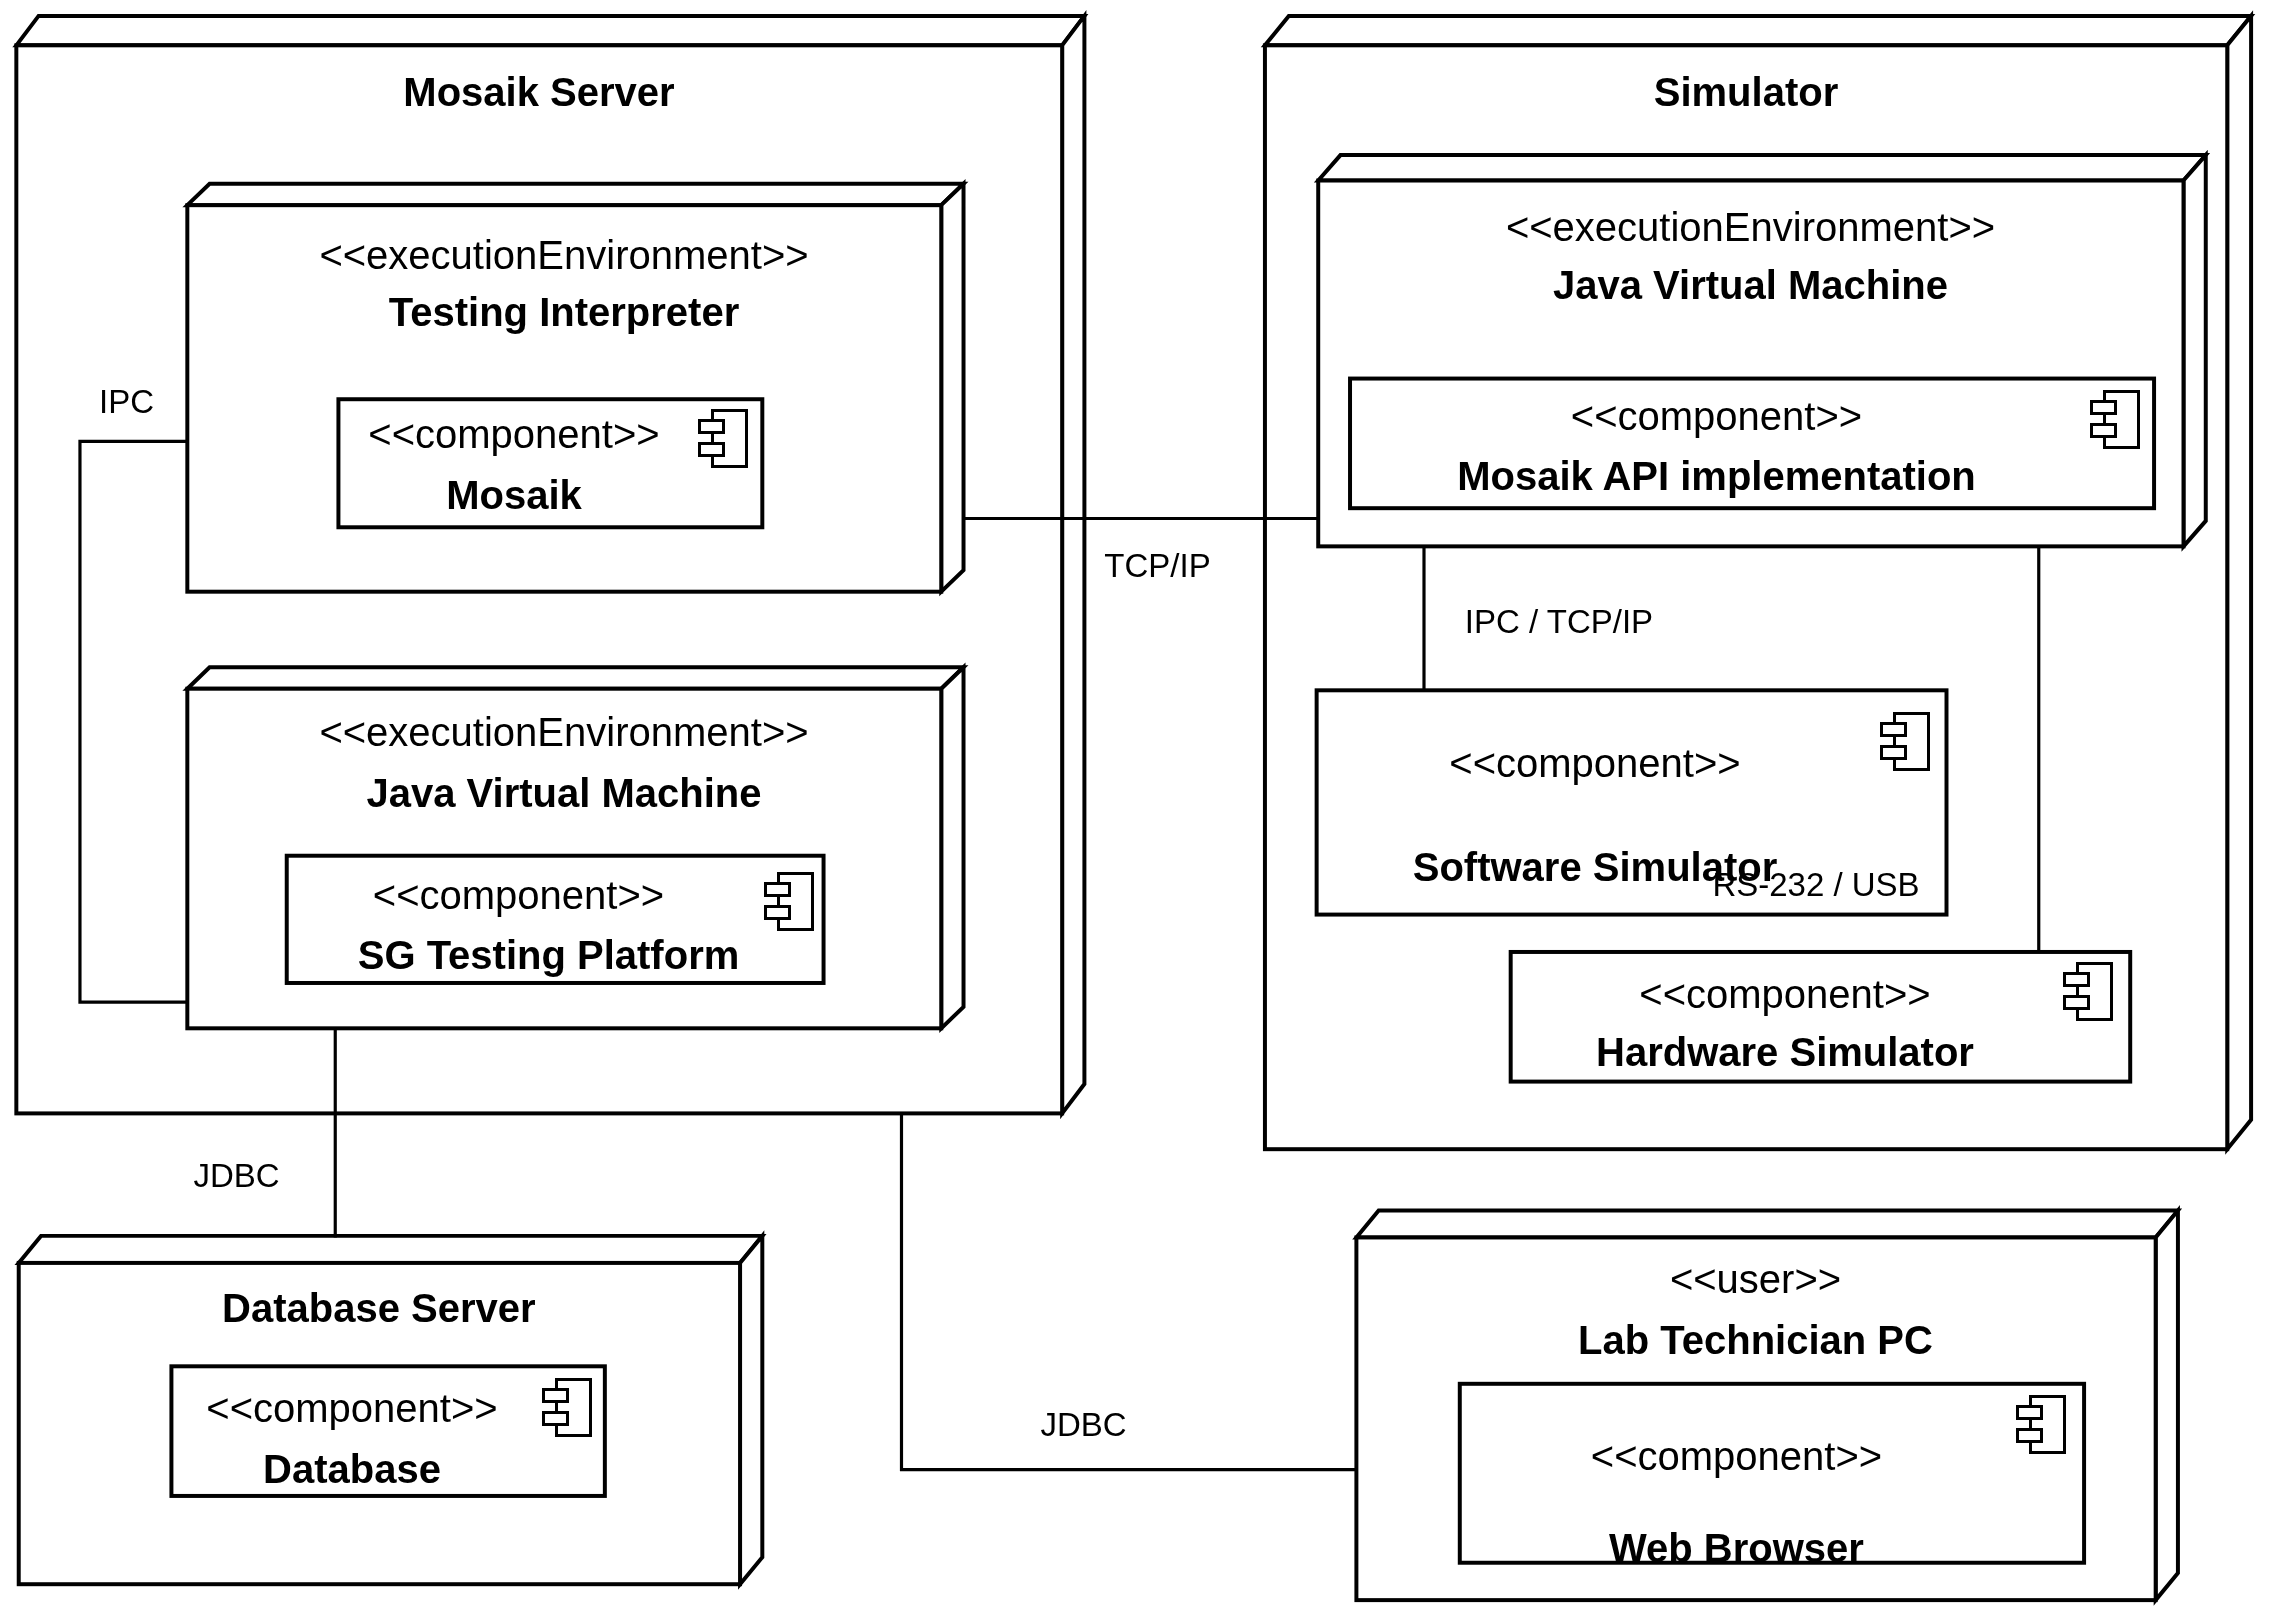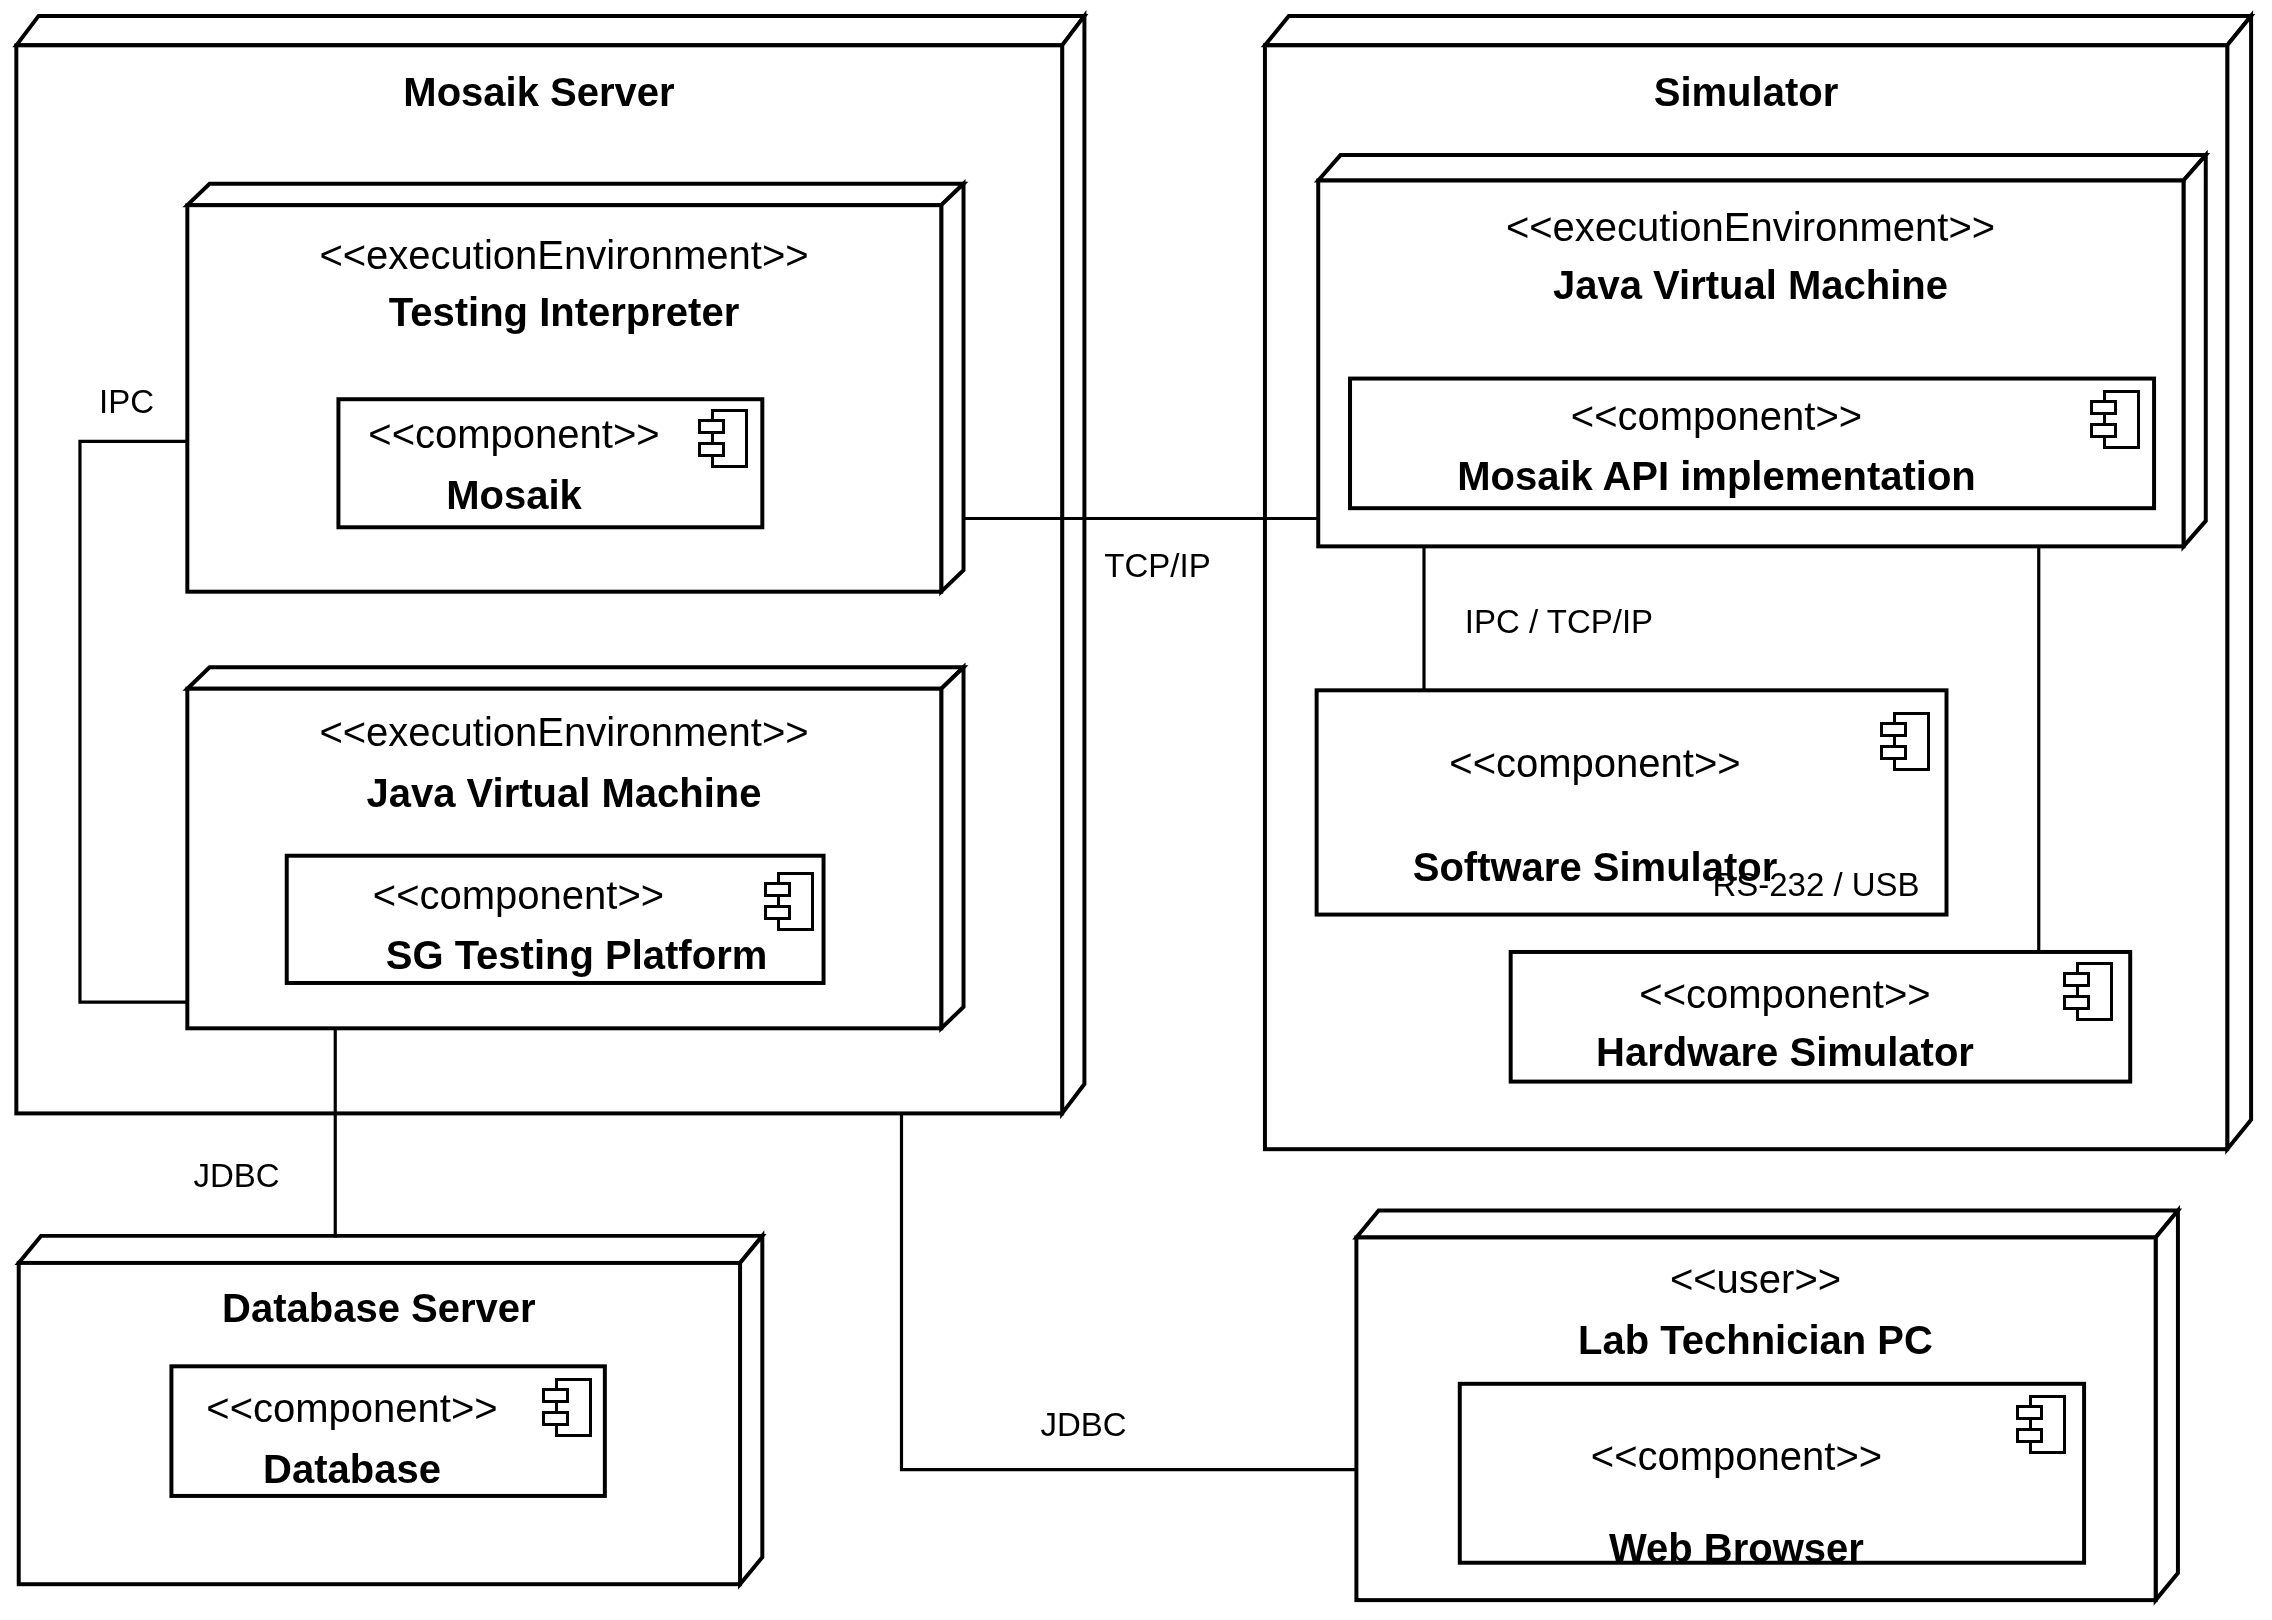--- a/index.html
+++ b/index.html
@@ -103,21 +103,21 @@
   <div class="txt stereo" style="left:187px;top:712px;width:754px;">&lt;&lt;executionEnvironment&gt;&gt;</div>
   <div class="txt bname" style="left:187px;top:773px;width:754px;">Java Virtual Machine</div>
 
   <div class="txt stereo" style="left:1318px;top:207px;width:865px;">&lt;&lt;executionEnvironment&gt;&gt;</div>
   <div class="txt bname" style="left:1318px;top:265px;width:865px;">Java Virtual Machine</div>
 
   <div class="txt stereo" style="left:338px;top:414px;width:352px;">&lt;&lt;component&gt;&gt;</div>
   <div class="txt bname" style="left:338px;top:475px;width:352px;">Mosaik</div>
 
   <div class="txt stereo" style="left:286px;top:875px;width:465px;">&lt;&lt;component&gt;&gt;</div>
-  <div class="txt bname" style="left:300px;top:935px;width:465px;padding-left:44px;">SG Testing Platform</div>
+  <div class="txt bname" style="left:272px;top:935px;width:465px;padding-left:44px;">SG Testing Platform</div>
 
   <div class="txt stereo" style="left:1350px;top:396px;width:733px;">&lt;&lt;component&gt;&gt;</div>
   <div class="txt bname" style="left:1350px;top:456px;width:733px;">Mosaik API implementation</div>
 
   <div class="txt stereo" style="left:1316px;top:743px;width:558px;">&lt;&lt;component&gt;&gt;</div>
   <div class="txt bname" style="left:1316px;top:847px;width:558px;">Software Simulator</div>
 
   <div class="txt stereo" style="left:1511px;top:974px;width:548px;">&lt;&lt;component&gt;&gt;</div>
   <div class="txt bname" style="left:1511px;top:1032px;width:548px;">Hardware Simulator</div>
 

